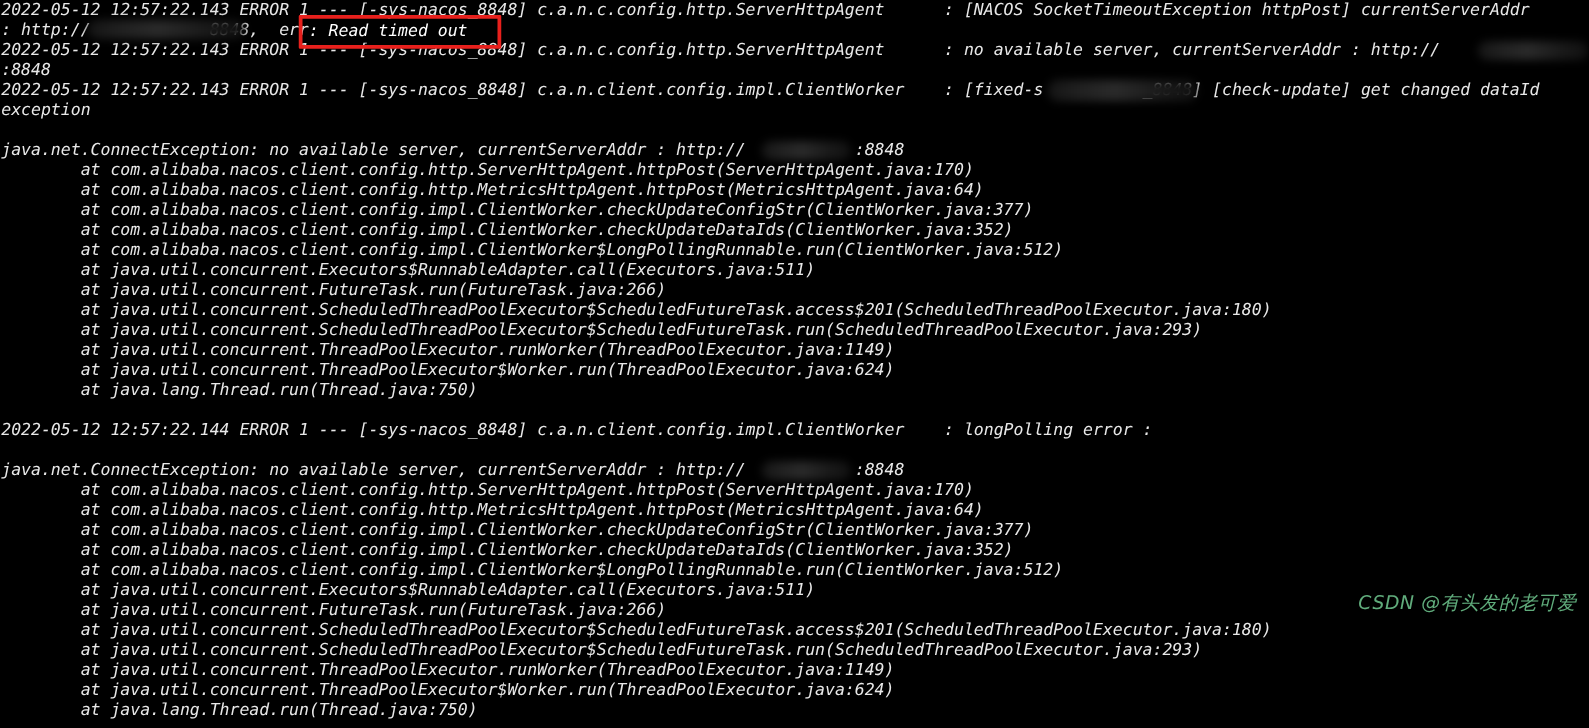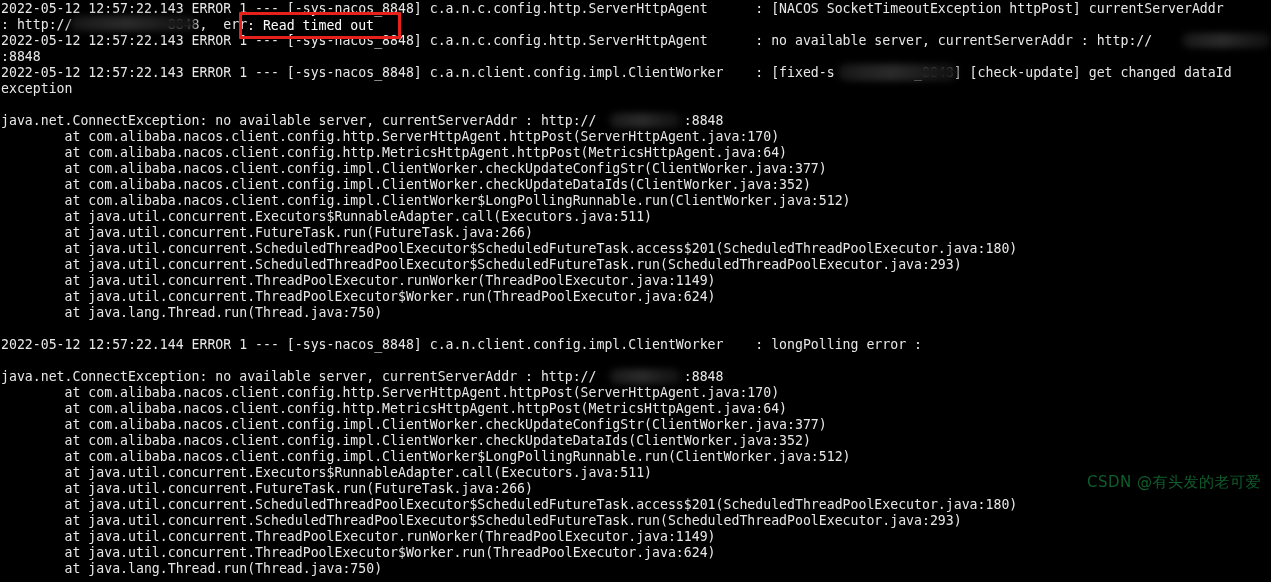--- a/index.html
+++ b/index.html
@@ -19,20 +19,21 @@
     width: 1271px;
     height: 498px;
     background: #000000;
     color: #e6e6e6;
     font-family: "DejaVu Sans Mono", "Liberation Mono", monospace;
     font-size: 13.2px;
     line-height: 16px;
     letter-spacing: 0px;
     padding: 12px;
     box-sizing: border-box;
+    font-style: italic;
   }
 
   .log-lines {
     position: absolute;
     top: 1px;
     left: 1px;
     right: 0;
     white-space: pre;
   }
 
@@ -80,21 +81,21 @@
   }
 
   
   #watermark {
     position: absolute;
     right: 10px;
     bottom: 6px;
     font-family: "DejaVu Sans", "Liberation Sans", sans-serif;
     font-size: 15px;
     line-height: 20px;
-    color: #15803d;
+    color: #86efac;
     opacity: 0.72;
     white-space: pre;
     letter-spacing: 0.5px;
   }
 </style>
 </head>
 <body>
 
 <div id="terminal">
 

